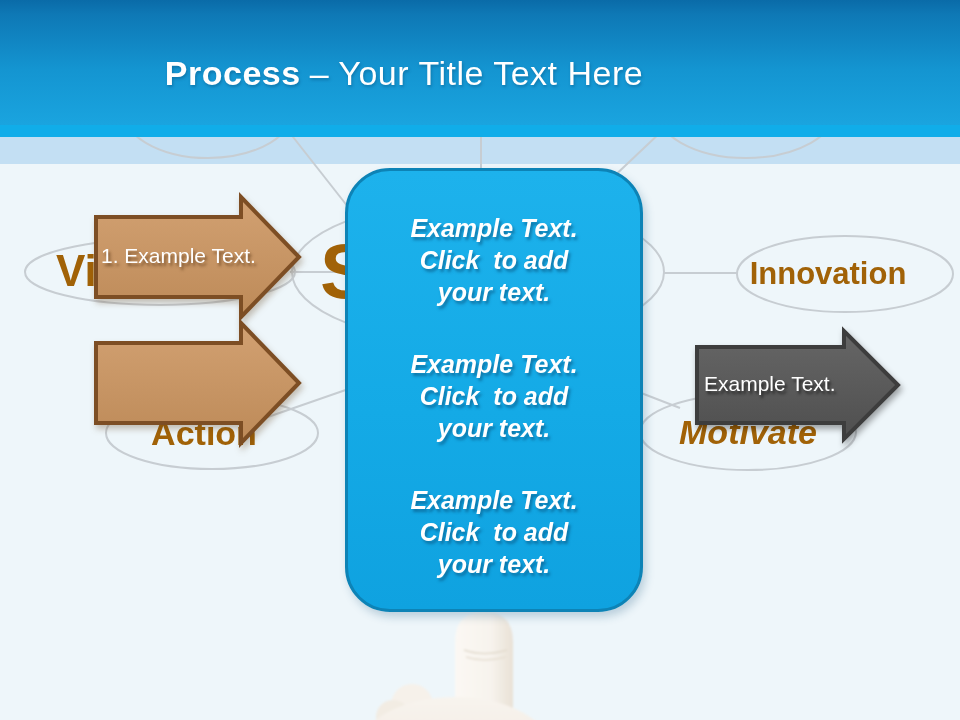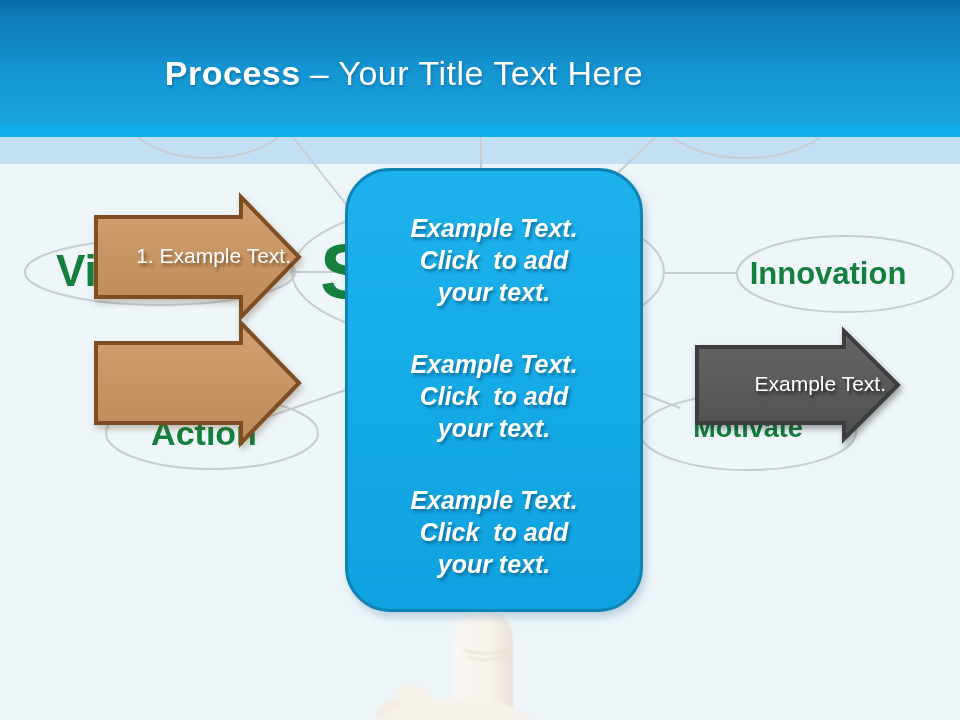--- a/index.html
+++ b/index.html
@@ -4,45 +4,45 @@
 <style>
   html,body{margin:0;padding:0;}
   body{width:960px;height:720px;overflow:hidden;font-family:"Liberation Sans",sans-serif;}
   .slide{position:relative;width:960px;height:720px;background:#eef6fa;overflow:hidden;}
 
   
   .band{position:absolute;left:0;top:137px;width:960px;height:27px;background:#c3dff3;z-index:1;}
 
   
   .diagram-svg{position:absolute;left:0;top:0;z-index:2;}
-  .faint-word{position:absolute;z-index:2;color:#15803d;font-weight:700;white-space:nowrap;}
+  .faint-word{position:absolute;z-index:2;color:#a16207;font-weight:700;white-space:nowrap;}
   .w-vision{left:56px;top:246px;font-size:44px;}
   .w-center{left:320px;top:226px;font-size:78px;}
   .w-innovation{left:828px;top:256px;font-size:31px;transform:translateX(-50%);}
   .w-action{left:204px;top:414px;font-size:34px;transform:translateX(-50%);}
-  .w-motivate{left:748px;top:413px;font-size:27px;transform:translateX(-50%);}
+  .w-motivate{left:748px;top:413px;font-size:34px;transform:translateX(-50%);font-style:italic;}
 
   
   .header{position:absolute;left:0;top:0;width:960px;height:125px;z-index:3;
     background:linear-gradient(180deg,#0a6ba8 0px,#0e78b5 14px,#1495d1 70px,#1aa4df 125px);}
   .accent-strip{position:absolute;left:0;top:125px;width:960px;height:12px;background:#10ade9;z-index:3;}
   .title{position:absolute;left:0;top:54px;width:808px;text-align:center;z-index:4;
     color:#ffffff;font-size:34px;letter-spacing:.5px;text-shadow:1px 2px 3px rgba(0,60,100,.35);}
   .title .t-bold{font-weight:700;}
   .title .t-rest{font-weight:400;margin-left:9px;}
 
   
   .hand-svg{position:absolute;left:350px;top:600px;z-index:4;}
 
   
   .arrow{position:absolute;z-index:5;}
   .arrow svg{display:block;overflow:visible;}
   .tan-shadow{filter:drop-shadow(2px 4px 3px rgba(90,55,15,.30));}
   .gray-shadow{filter:drop-shadow(2px 4px 3px rgba(0,0,0,.35));}
-  .arrow-label{position:absolute;color:#fff;font-size:21px;text-align:right;white-space:nowrap;
+  .arrow-label{position:absolute;color:#fff;font-size:21px;text-align:left;white-space:nowrap;
     text-shadow:2px 3px 3px rgba(64,33,6,.55);}
   .arrow-label.gray{text-shadow:2px 3px 3px rgba(0,0,0,.6);}
   .a1{left:93px;top:194px;}
   .a2{left:93px;top:320px;}
   .a3{left:93px;top:443px;}
   .ar{left:694px;top:328px;}
   .a-lbl{left:8px;top:50px;width:190px;}
   .ar-lbl{left:10px;top:44px;width:182px;}
 
   

